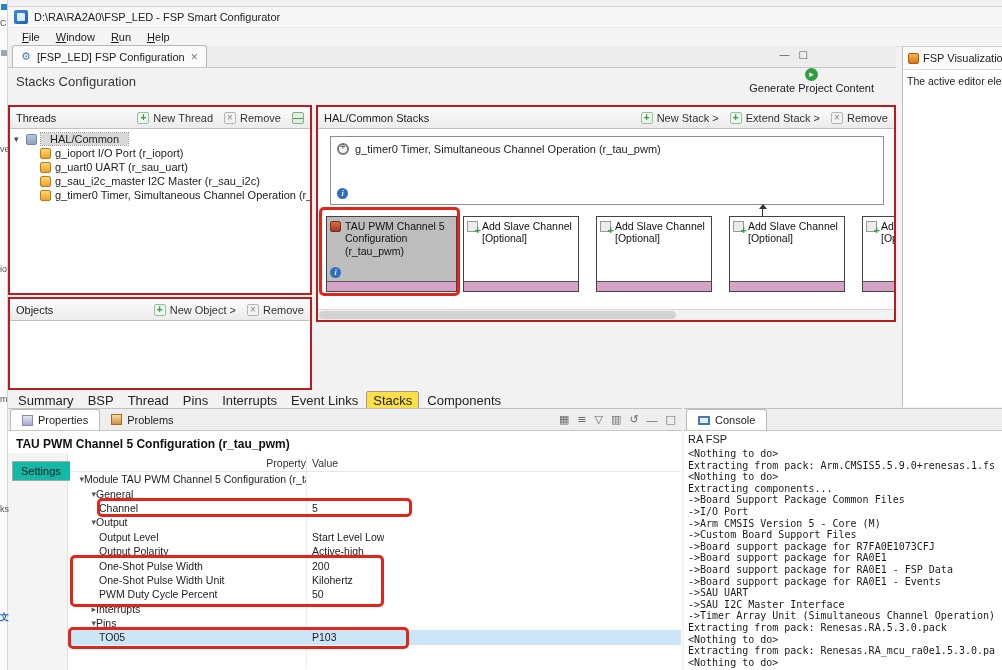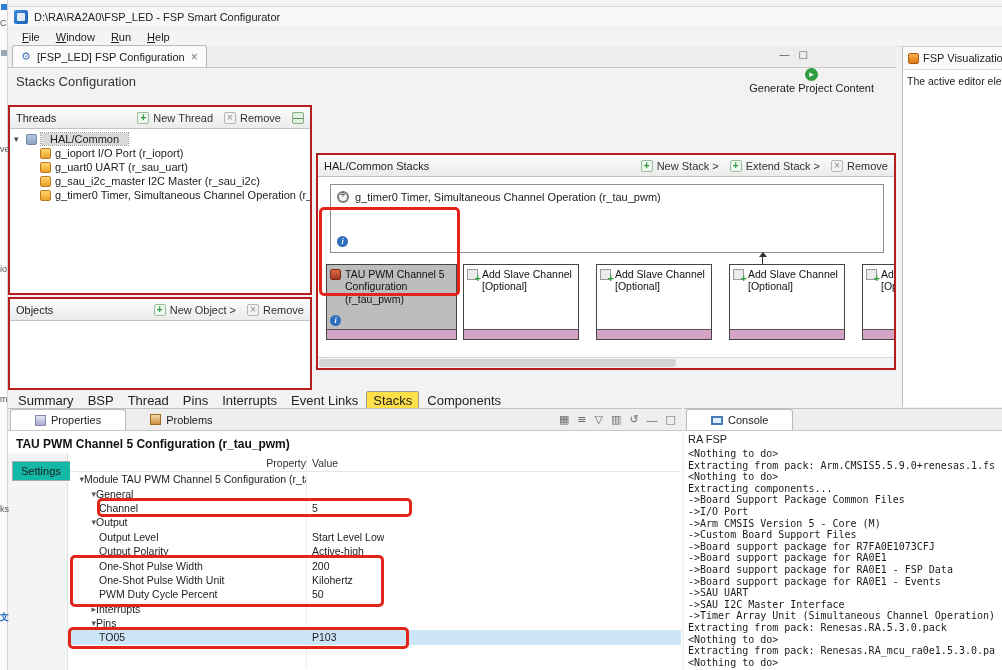--- a/index.html
+++ b/index.html
@@ -52,21 +52,21 @@
   .tree-row.child{padding-left:28px;}
   .tree-arrow{width:10px;font-size:9px;color:#444;flex:0 0 auto;}
   .tree-icon{width:11px;height:11px;margin:0 4px 0 2px;flex:0 0 auto;border-radius:2px;}
   .root-icon{background:linear-gradient(#b9c8de,#8aa3c4);border:1px solid #6f87a8;}
   .module-icon{background:linear-gradient(#ffd76e,#eda12b);border:1px solid #b97a1e;}
   .tree-label.selected{background:#d9d9d9;outline:1px dotted #9a9a9a;padding:0 9px;}
 
   .objects-panel{left:0;top:251px;width:304px;height:93px;}
   .objects-content{flex:1;background:#fff;}
 
-  .stacks-panel{left:308px;top:59px;width:580px;height:217px;margin-top:48px;}
+  .stacks-panel{left:308px;top:59px;width:580px;height:217px;}
   .stacks-content{flex:1;position:relative;overflow:hidden;background:#fff;}
   .master-box{position:absolute;left:12px;top:7px;right:10px;height:69px;border:1px solid #8f8f8f;background:#fff;}
   .master-head{display:flex;align-items:center;gap:6px;padding:6px 6px 0 6px;white-space:nowrap;overflow:hidden;}
   .timer-icon{width:12px;height:12px;border-radius:50%;border:2px solid #7a7a7a;background:#f3f3f3;position:relative;flex:0 0 auto;}
   .timer-icon:after{content:"+";position:absolute;left:1px;top:-4px;font-size:10px;color:#666;}
   .info-icon{display:inline-flex;width:11px;height:11px;border-radius:50%;background:#2f6fbd;color:#fff;align-items:center;justify-content:center;font-size:8px;font-weight:bold;font-style:italic;font-family:"Liberation Serif",serif;line-height:1;}
   .master-info{position:absolute;left:6px;bottom:5px;}
   .connector{position:absolute;left:444px;top:76px;width:1px;height:12px;background:#333;}
   .connector:before{content:"";position:absolute;left:-3px;top:-1px;border-left:4px solid transparent;border-right:4px solid transparent;border-bottom:5px solid #333;}
   .stack-card{position:absolute;top:87px;height:76px;border:1px solid #444;background:#fff;overflow:hidden;}
@@ -81,21 +81,21 @@
   .card-info{position:absolute;left:3px;bottom:13px;}
   .stacks-hscroll{position:absolute;left:0;right:0;bottom:0;height:11px;background:#f2f2f2;border-top:1px solid #d8d8d8;}
   .stacks-hscroll .thumb{position:absolute;left:1px;top:1px;height:8px;width:62%;background:#d3d3d3;border-radius:4px;}
 
   .bottom-tabs{position:absolute;left:0;top:346px;width:100%;height:16px;display:flex;align-items:center;gap:2px;padding-left:4px;font-size:13px;color:#222;}
   .bottom-tab{padding:1px 6px;white-space:nowrap;}
   .bottom-tab.selected{background:#fde047;border:1px solid #9b9b9b;border-radius:2px;}
 
   
   .view-tabbar{position:absolute;left:0;top:0;width:100%;height:22px;background:#eeeeee;border-bottom:1px solid #c6c6c6;display:flex;align-items:flex-end;padding-left:2px;}
-  .view-tab{display:flex;align-items:center;gap:5px;height:21px;padding:0 24px;white-space:nowrap;}
+  .view-tab{display:flex;align-items:center;gap:5px;height:21px;padding:0 11px;white-space:nowrap;}
   .view-tab.selected{background:#fff;border:1px solid #bbb;border-bottom:none;border-radius:3px 3px 0 0;}
   .tabico-props{width:11px;height:11px;background:linear-gradient(#e6e6f4,#a9a9d0);border:1px solid #8888b0;flex:0 0 auto;}
   .tabico-problems{width:11px;height:11px;background:linear-gradient(#f6d9ab,#d09040);border:1px solid #a06a20;flex:0 0 auto;}
   .tabico-console{width:12px;height:9px;border:2px solid #4a7ab5;background:#dff0ff;flex:0 0 auto;}
   .props-view{position:absolute;left:8px;top:408px;width:674px;height:262px;background:#fff;border-top:1px solid #c0c0c0;}
   .props-toolbar{position:absolute;right:6px;top:4px;display:flex;gap:8px;align-items:center;color:#6a6a6a;font-size:11px;}
   .props-title{position:absolute;left:8px;top:28px;font-weight:bold;font-size:12px;color:#111;white-space:nowrap;}
   .props-rail{position:absolute;left:0;top:44px;width:60px;bottom:0;background:#f4f4f4;border-right:1px solid #e2e2e2;}
   .settings-tab{position:absolute;left:4px;top:52px;width:58px;height:20px;background:#14b8a6;border:1px solid #a8a8a8;border-right:none;display:flex;align-items:center;padding-left:8px;z-index:2;}
   .props-table{position:absolute;left:61px;top:46px;right:1px;bottom:1px;background:#fff;overflow:hidden;font-size:10.5px;text-align:right;}

